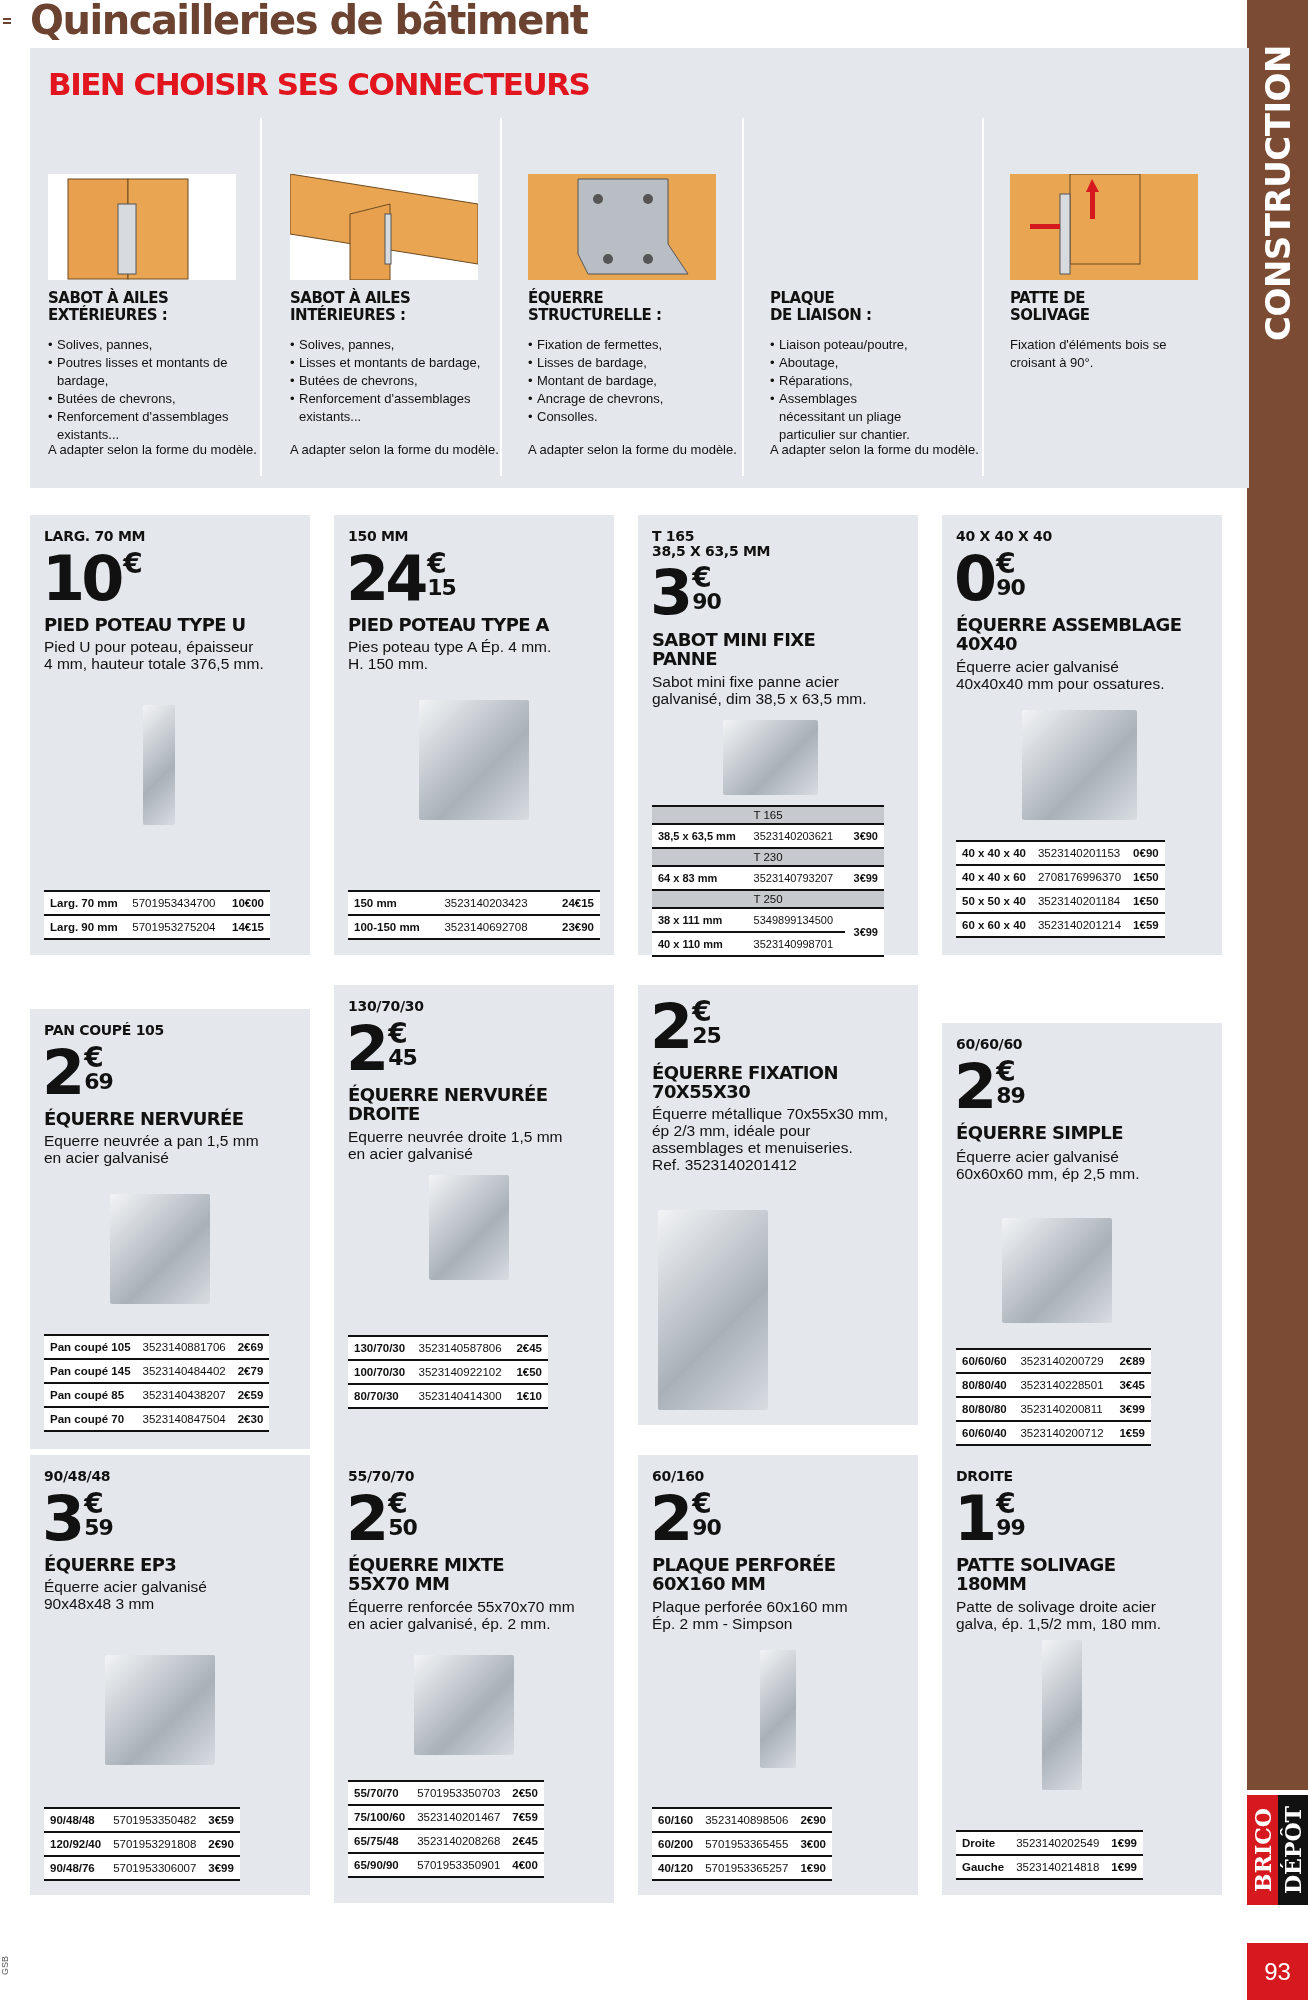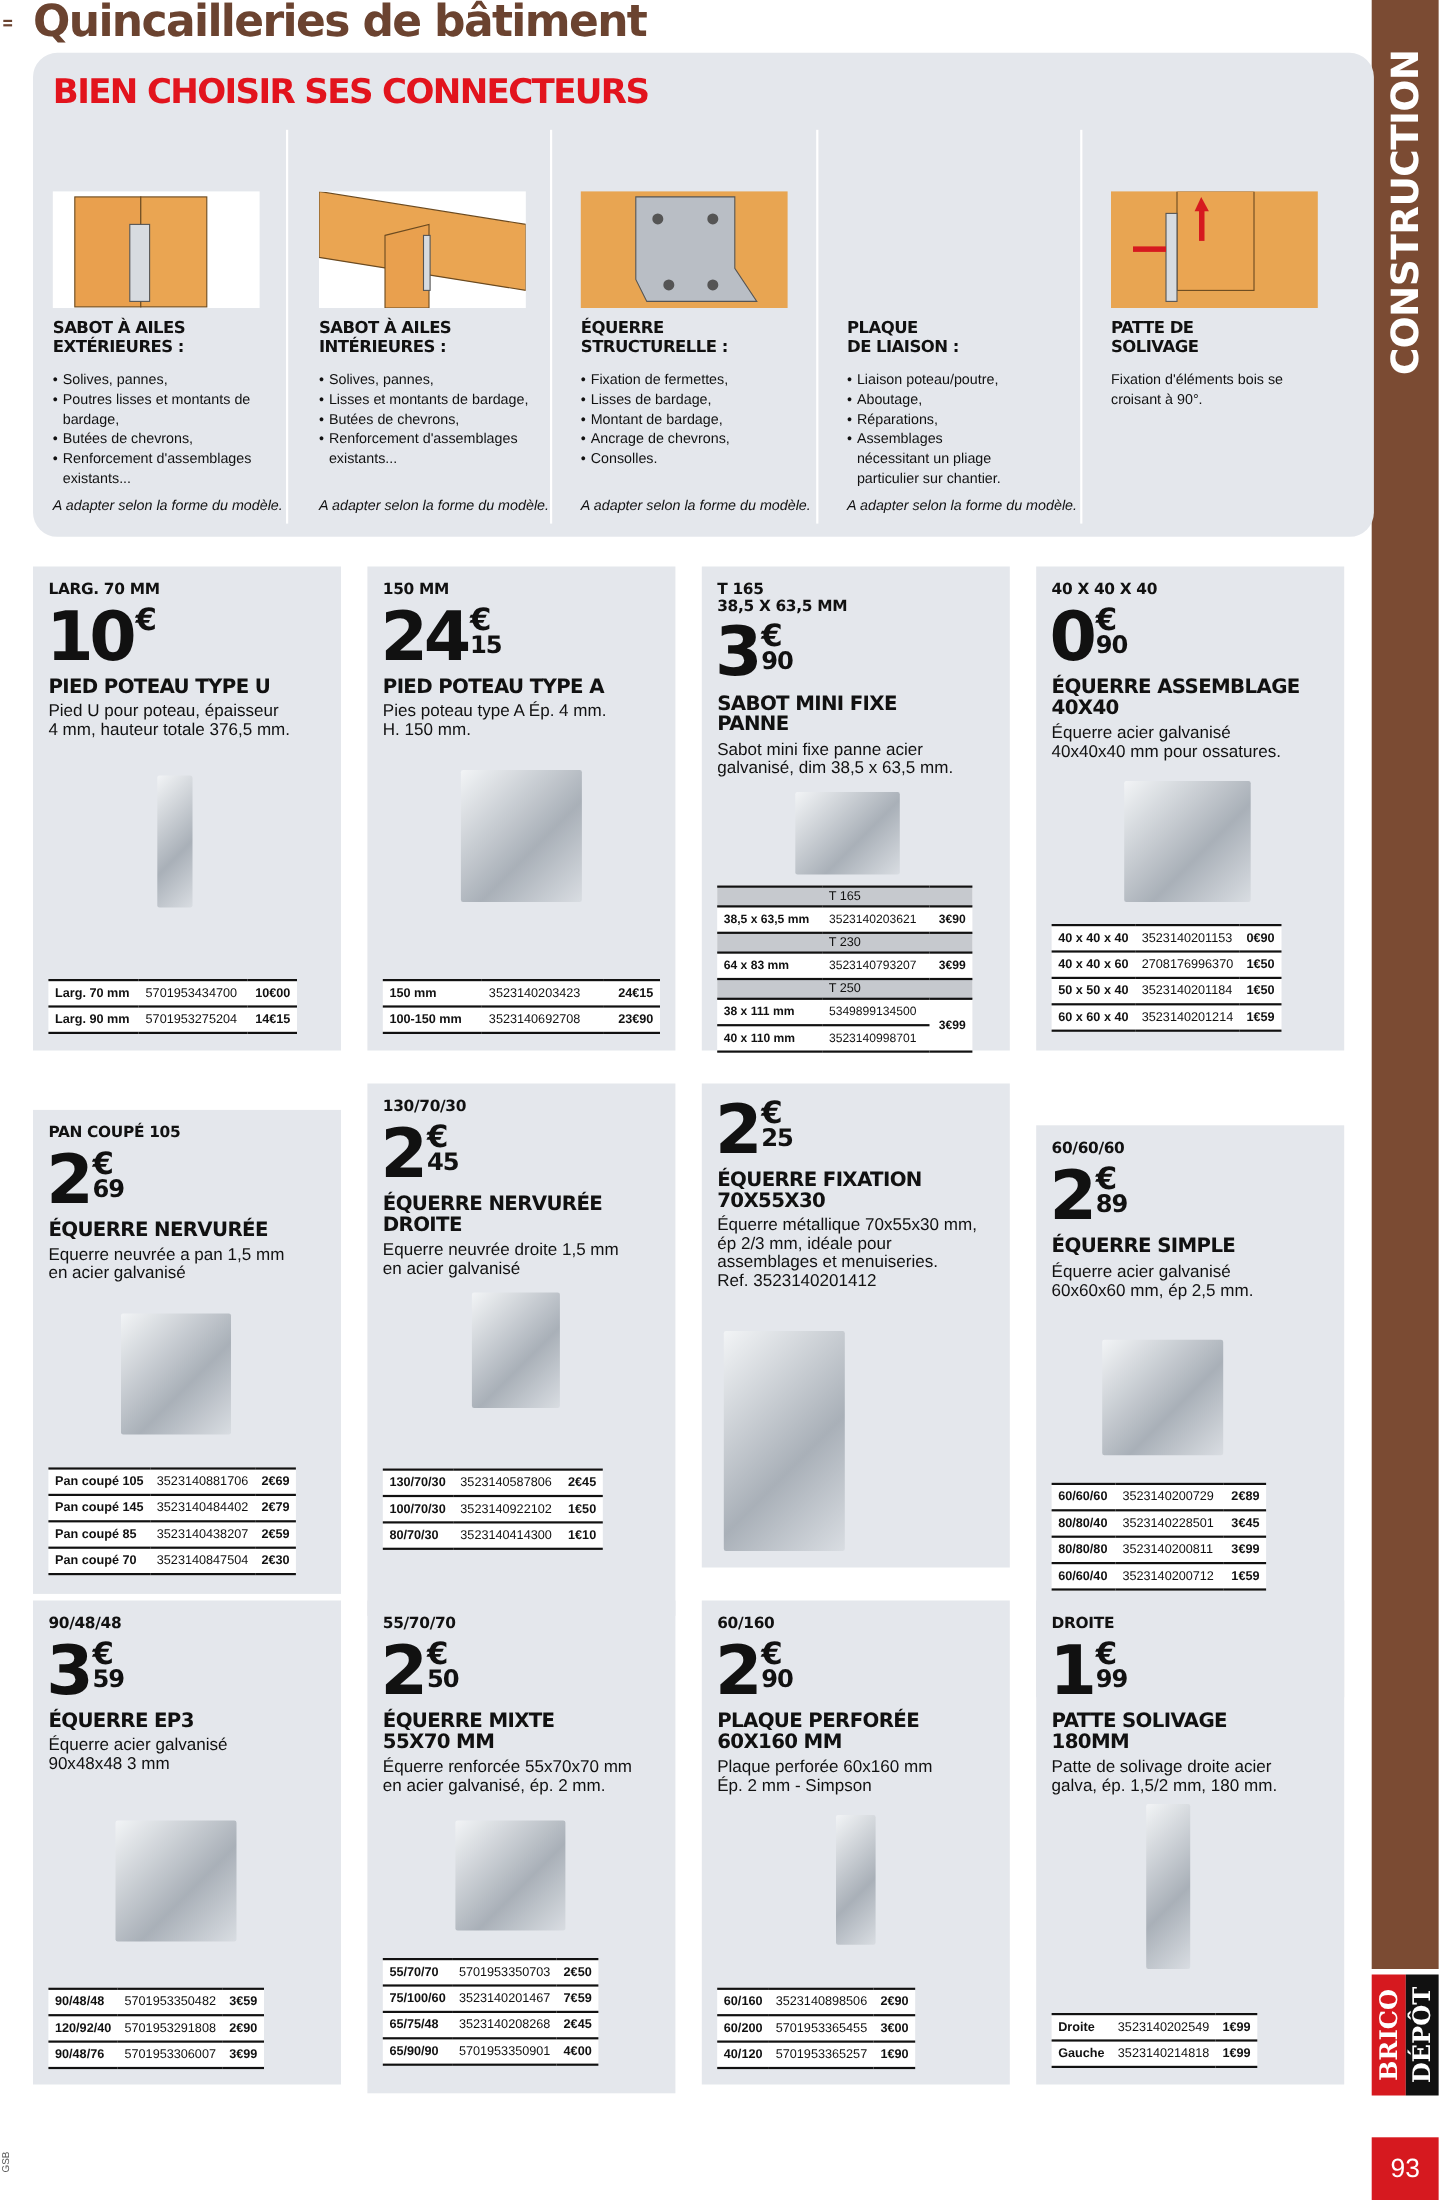--- a/index.html
+++ b/index.html
@@ -9,32 +9,32 @@
   .side-band { position: absolute; left: 1247px; top: 0; width: 61px; height: 1790px; background: #7b4b33; }
   .side-text { position: absolute; left: 1247px; top: 15px; width: 61px; height: 355px; display: flex; align-items: center; justify-content: center; }
   .side-text span { transform: rotate(-90deg); white-space: nowrap; color: #fff; font-family: "DejaVu Sans", sans-serif; font-weight: 900; font-size: 34px; letter-spacing: -0.5px; }
   .logo { position: absolute; left: 1247px; top: 1795px; width: 61px; height: 110px; display: flex; }
   .logo .l1 { width: 31px; background: #d6191f; display:flex; align-items:center; justify-content:center; }
   .logo .l2 { width: 30px; background: #111; display:flex; align-items:center; justify-content:center; }
   .logo span { transform: rotate(-90deg); color: #fff; font-family: "DejaVu Serif", serif; font-weight: 700; font-size: 22px; white-space: nowrap; }
   .page-num { position: absolute; left: 1247px; top: 1943px; width: 61px; height: 57px; background: #d6191f; color: #fff; font-size: 24px; display:flex; align-items:center; justify-content:center; }
   .side-code { position: absolute; left: 0; top: 1975px; font-size: 9px; color: #555; transform: rotate(-90deg); transform-origin: left top; }
 
-  .intro { position: absolute; left: 30px; top: 48px; width: 1219px; height: 440px; background: #e4e7ec; border-radius: 22px; }
+  .intro { position: absolute; left: 30px; top: 48px; width: 1219px; height: 440px; background: #e4e7ec; }
   .intro-title { position: absolute; left: 18px; top: 18px; font-family: "DejaVu Sans", sans-serif; font-weight: 900; font-size: 31px; color: #e2141d; letter-spacing: -1.5px; }
   .conn { position: absolute; top: 70px; width: 240px; height: 360px; }
   .conn + .sep { }
   .sep { position: absolute; top: 70px; width: 2px; height: 358px; background: #fff; }
   .conn-img { position: absolute; left: 12px; top: 56px; width: 188px; height: 106px; background: #e8a552; overflow: hidden; }
   .conn-name { position: absolute; left: 12px; top: 172px; font-family: "DejaVu Sans", sans-serif; font-weight: 900; font-size: 15px; line-height: 17px; letter-spacing: -0.5px; text-transform: uppercase; }
   .conn-list { position: absolute; left: 12px; top: 218px; width: 225px; font-size: 13px; line-height: 18px; list-style: none; }
   .conn-list li { padding-left: 9px; position: relative; }
   .conn-list li::before { content: "•"; position: absolute; left: 0; }
   .conn-desc { position: absolute; left: 12px; top: 218px; font-size: 13px; line-height: 18px; width: 200px; }
-  .conn-note { position: absolute; left: 12px; top: 334px; font-size: 13px; white-space: nowrap; font-style: italic; }
+  .conn-note { position: absolute; left: 12px; top: 324px; font-size: 13px; white-space: nowrap; }
 
   .card { position: absolute; width: 280px; background: #e4e7ec; }
   .card-tag { position: absolute; left: 14px; top: 14px; font-family: "DejaVu Sans", sans-serif; font-weight: 900; font-size: 14px; line-height: 15px; letter-spacing: -0.3px; white-space: pre-line; }
   .price { position: absolute; left: 12px; display: flex; align-items: flex-start; font-family: "DejaVu Sans", sans-serif; font-weight: 900; color: #111; }
   .price .int { font-size: 62px; line-height: 56px; letter-spacing: -4px; }
   .price .side { display: flex; flex-direction: column; margin-left: 3px; }
   .price .cur { font-size: 28px; line-height: 26px; }
   .price .dec { font-size: 22px; line-height: 22px; letter-spacing: -1px; }
   .card-name { position: absolute; left: 14px; font-family: "DejaVu Sans", sans-serif; font-weight: 900; font-size: 18px; line-height: 19px; letter-spacing: -0.6px; width: 260px; white-space: pre-line; }
   .card-desc { position: absolute; left: 14px; width: 258px; font-size: 15.5px; line-height: 17px; white-space: pre-line; }

